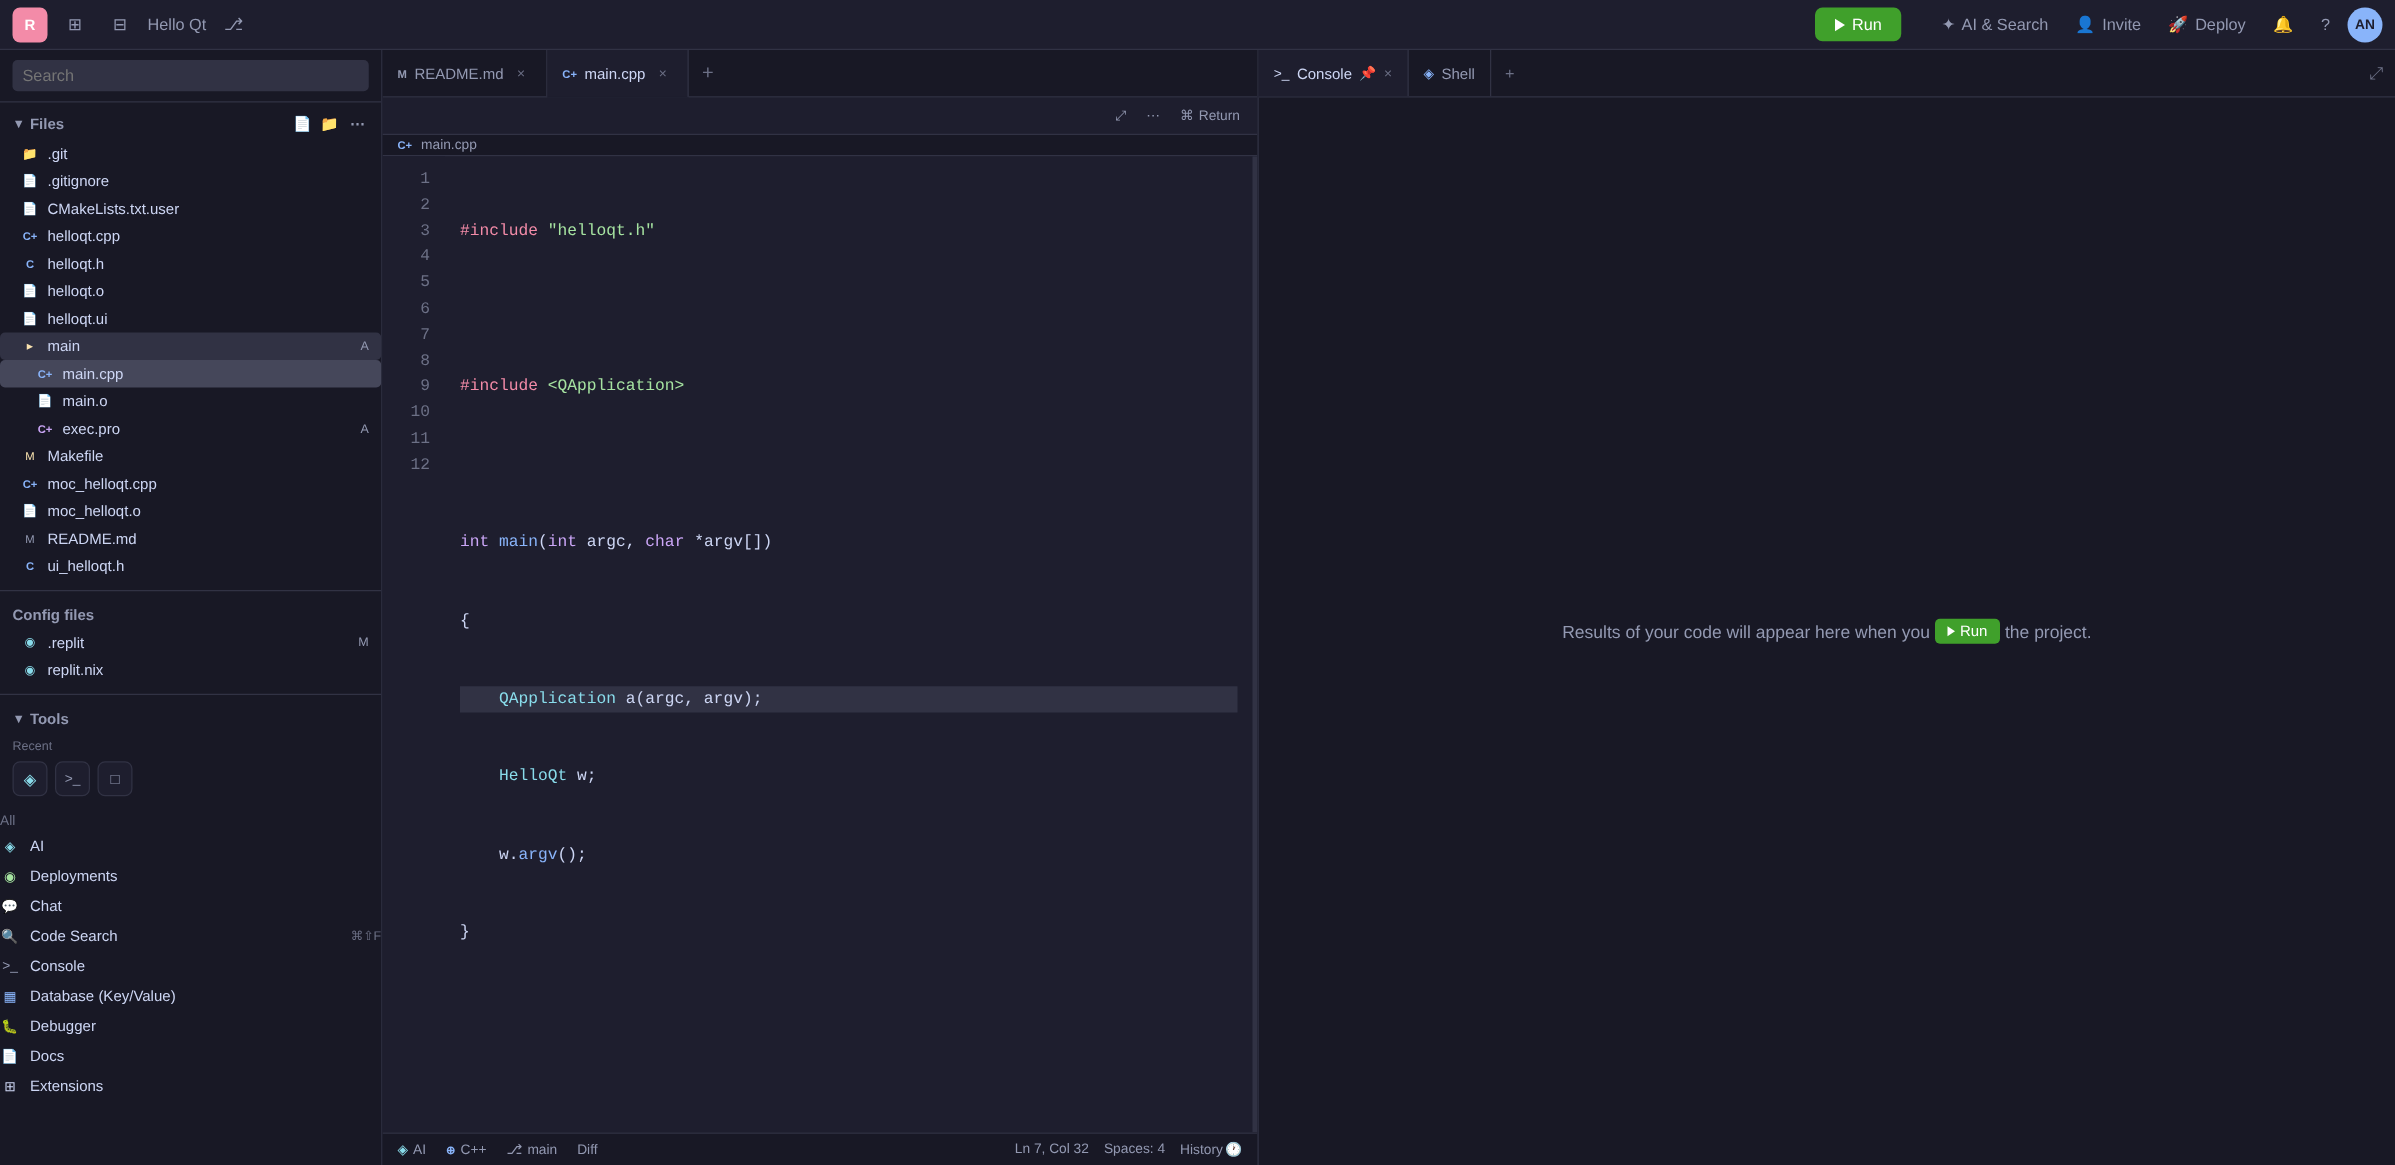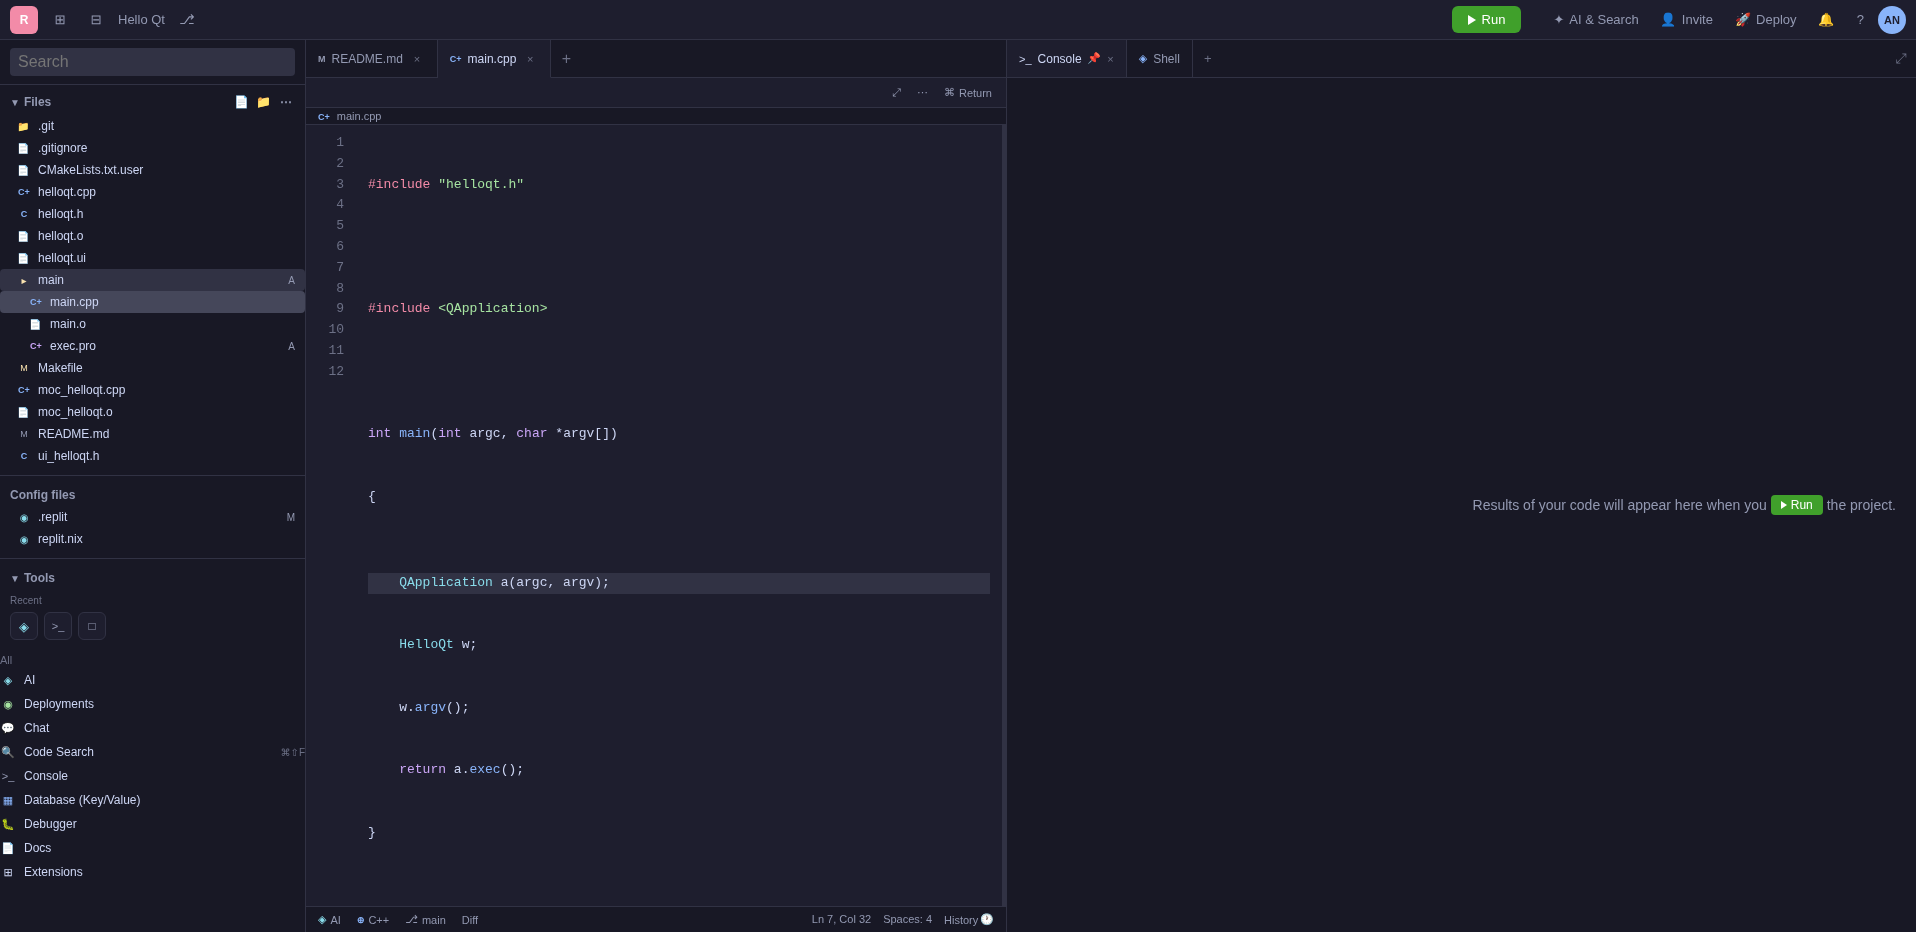--- a/index.html
+++ b/index.html
@@ -16,21 +16,21 @@
     .topbar-right { display: flex; align-items: center; gap: 6px; margin-left: 16px; }
     .topbar-right-btn { display: flex; align-items: center; gap: 5px; color: #9399b2; cursor: pointer; padding: 4px 8px; border-radius: 4px; border: none; background: transparent; font-size: 13px; }
     .avatar { width: 28px; height: 28px; border-radius: 50%; background: #89b4fa; display: flex; align-items: center; justify-content: center; font-size: 11px; font-weight: bold; color: #1e1e2e; }
 
     
     .main-layout { display: flex; flex: 1; overflow: hidden; }
 
     
     .sidebar { width: 306px; background: #181825; border-right: 1px solid #313244; display: flex; flex-direction: column; flex-shrink: 0; overflow: hidden; }
     .sidebar-search { padding: 8px 10px; border-bottom: 1px solid #313244; }
-    .sidebar-search input { width: 100%; background: #313244; border: none; border-radius: 4px; padding: 5px 8px; color: #cdd6f4; font-size: 16px; outline: none; }
+    .sidebar-search input { width: 100%; background: #313244; border: none; border-radius: 4px; padding: 5px 8px; color: #cdd6f4; font-size: 13px; outline: none; }
     .sidebar-section { padding: 4px 0; }
     .sidebar-section-header { display: flex; align-items: center; padding: 4px 10px; color: #9399b2; font-size: 12px; font-weight: 600; cursor: pointer; }
     .sidebar-section-header .chevron { margin-right: 4px; font-size: 10px; }
     .sidebar-section-header .icons { margin-left: auto; display: flex; gap: 4px; }
     .sidebar-section-header .icon-btn { width: 18px; height: 18px; display: flex; align-items: center; justify-content: center; border-radius: 3px; cursor: pointer; }
     .file-item { display: flex; align-items: center; padding: 2px 10px 2px 16px; cursor: pointer; border-radius: 4px; color: #cdd6f4; font-size: 12px; min-height: 22px; }
     .file-item.active { background: #313244; }
     .file-item.selected { background: #45475a; }
     .file-icon { width: 16px; height: 16px; margin-right: 6px; flex-shrink: 0; display: flex; align-items: center; justify-content: center; font-size: 10px; }
     .file-badge { margin-left: auto; font-size: 10px; color: #9399b2; }
@@ -49,40 +49,40 @@
     .tab-close { width: 16px; height: 16px; display: flex; align-items: center; justify-content: center; border-radius: 3px; color: #6c7086; font-size: 11px; }
     .tab-add { display: flex; align-items: center; justify-content: center; width: 30px; color: #6c7086; cursor: pointer; font-size: 16px; }
     .editor-toolbar { display: flex; align-items: center; justify-content: flex-end; padding: 2px 8px; gap: 4px; border-bottom: 1px solid #313244; height: 30px; flex-shrink: 0; }
     .editor-toolbar-btn { display: flex; align-items: center; gap: 4px; padding: 3px 6px; color: #9399b2; border-radius: 4px; cursor: pointer; font-size: 11px; border: none; background: transparent; }
     .filepath-bar { padding: 2px 12px; color: #9399b2; font-size: 11px; border-bottom: 1px solid #313244; background: #181825; }
     .code-area { display: flex; flex: 1; overflow-y: auto; font-family: 'Courier New', monospace; font-size: 13px; line-height: 1.6; }
     .line-numbers { padding: 8px 12px; text-align: right; color: #6c7086; background: #1e1e2e; min-width: 50px; flex-shrink: 0; user-select: none; }
     .line-number { height: 20.8px; }
     .code-content { padding: 8px 12px; flex: 1; color: #cdd6f4; white-space: pre; }
     .code-line { height: 20.8px; }
-    .code-line.highlighted { background: #313244; margin-top: 24px; }
+    .code-line.highlighted { background: #313244; }
     .kw { color: #cba6f7; }
     .fn { color: #89b4fa; }
     .str { color: #a6e3a1; }
     .type { color: #89dceb; }
     .inc { color: #f38ba8; }
     .punct { color: #cdd6f4; }
     .status-bar { height: 26px; background: #181825; display: flex; align-items: center; padding: 0 12px; gap: 16px; font-size: 11px; color: #9399b2; border-top: 1px solid #313244; flex-shrink: 0; }
     .status-bar-right { margin-left: auto; display: flex; gap: 12px; }
 
     
     .right-panel { width: 910px; background: #181825; border-left: 1px solid #313244; display: flex; flex-direction: column; flex-shrink: 0; }
     .right-tabs { height: 38px; display: flex; align-items: stretch; border-bottom: 1px solid #313244; background: #181825; }
     .right-tab { display: flex; align-items: center; padding: 0 12px; cursor: pointer; color: #9399b2; font-size: 12px; gap: 6px; border-right: 1px solid #313244; }
     .right-tab.active { background: #1e1e2e; color: #cdd6f4; }
     .right-tab-close { color: #6c7086; cursor: pointer; font-size: 11px; }
     .right-tab-add { display: flex; align-items: center; justify-content: center; width: 30px; color: #6c7086; cursor: pointer; }
     .right-panel-spacer { flex: 1; }
     .right-panel-expand { display: flex; align-items: center; justify-content: center; width: 30px; color: #6c7086; cursor: pointer; font-size: 14px; }
-    .right-content { flex: 1; display: flex; align-items: center; justify-content: flex-end; padding: 20px; color: #9399b2; font-size: 14px; }
+    .right-content { flex: 1; display: flex; align-items: center; justify-content: center; padding: 20px; color: #9399b2; font-size: 14px; }
     .run-inline-btn { background: #40a02b; color: white; border: none; border-radius: 4px; padding: 3px 10px; font-size: 12px; cursor: pointer; display: inline-flex; align-items: center; gap: 4px; margin: 0 4px; }
     .run-inline-btn .play { width: 0; height: 0; border-top: 4px solid transparent; border-bottom: 4px solid transparent; border-left: 6px solid white; }
 
     
     ::-webkit-scrollbar { width: 6px; height: 6px; }
     ::-webkit-scrollbar-track { background: transparent; }
     ::-webkit-scrollbar-thumb { background: #45475a; border-radius: 3px; }
 
     
     .icon-cpp { color: #89b4fa; }
@@ -336,21 +336,20 @@
       <div class="code-content">
         <div class="code-line"><span class="inc">#include</span> <span class="str">"helloqt.h"</span></div>
         <div class="code-line"></div>
         <div class="code-line"><span class="inc">#include</span> <span class="str">&lt;QApplication&gt;</span></div>
         <div class="code-line"></div>
         <div class="code-line"><span class="kw">int</span> <span class="fn">main</span><span class="punct">(</span><span class="kw">int</span> argc<span class="punct">,</span> <span class="kw">char</span> <span class="punct">*</span>argv<span class="punct">[])</span></div>
         <div class="code-line"><span class="punct">{</span></div>
         <div class="code-line highlighted">    <span class="type">QApplication</span> a<span class="punct">(</span>argc<span class="punct">,</span> argv<span class="punct">);</span></div>
         <div class="code-line">    <span class="type">HelloQt</span> w<span class="punct">;</span></div>
         <div class="code-line">    w<span class="punct">.</span><span class="fn">argv</span><span class="punct">();</span></div>
-        <div class="code-line">    <span class="kw">return</span> a<span class="punct">.</span><span class="fn">exec</span><span class="punct">();</span></div>
         <div class="code-line"><span class="punct">}</span></div>
         <div class="code-line"></div>
       </div>
 
       <div style="width:4px;background:#313244;cursor:col-resize;flex-shrink:0;"></div>
     </div>
     <div class="status-bar">
       <span style="display:flex;align-items:center;gap:4px;cursor:pointer;">
         <span style="color:#89dceb;">◈</span>
         <span>AI</span>

